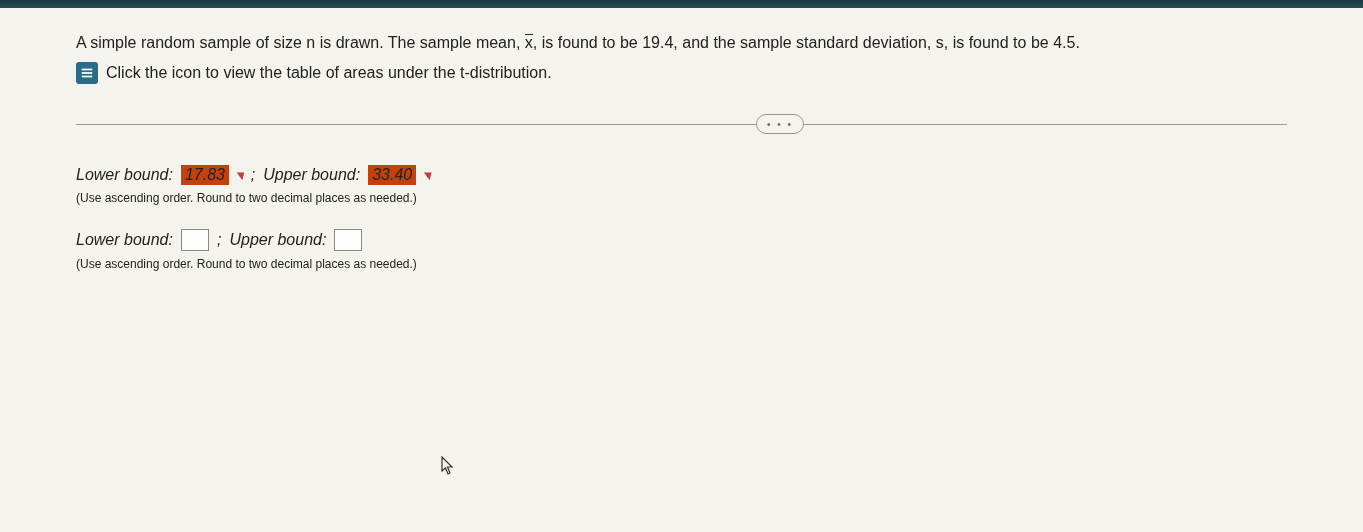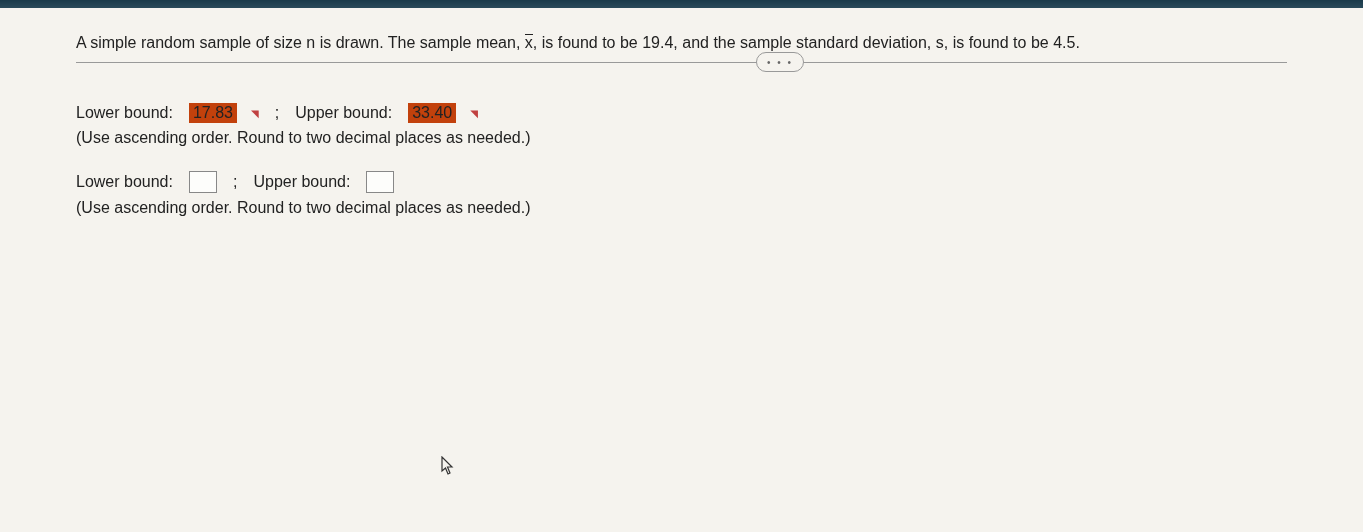--- a/index.html
+++ b/index.html
@@ -92,21 +92,22 @@
     .part-question b {
       font-weight: bold;
     }
     .answer-line {
       font-size: 16px;
       color: #222;
       margin-bottom: 6px;
       display: flex;
       align-items: center;
       flex-wrap: wrap;
-      gap: 16px;
+      gap: 8px;
+      font-style: italic;
     }
     .correct-answer {
       background: #c2410c;
       padding: 1px 4px;
       display: inline-block;
     }
     .check-mark {
       color: #c04040;
       font-size: 10px;
       vertical-align: super;
@@ -114,21 +115,21 @@
     }
     .input-box {
       width: 28px;
       height: 22px;
       border: 1px solid #888;
       background: #fdfdfb;
       display: inline-block;
       vertical-align: middle;
     }
     .instruction {
-      font-size: 16px;
+      font-size: 12px;
       color: #222;
     }
     .mu {
       font-family: 'Times New Roman', serif;
     }
     .xbar {
       position: relative;
       display: inline-block;
     }
     .xbar::before {
@@ -153,20 +154,30 @@
 <body>
 
 <div class="top-bar"></div>
 
 <div class="content">
 
   <div class="problem-intro">
     <span>A simple random sample of size n is drawn. The sample mean, </span><span class="xbar">x</span><span>, is found to be 19.4, and the sample standard deviation, s, is found to be 4.5.</span>
   </div>
 
+  <div class="icon-line">
+    <div class="table-icon">
+      <svg viewBox="0 0 16 16">
+        <rect x="2" y="3" width="12" height="2"></rect>
+        <rect x="2" y="7" width="12" height="2"></rect>
+        <rect x="2" y="11" width="12" height="2"></rect>
+      </svg>
+    </div>
+    <span class="icon-text">Click the icon to view the table of areas under the t-distribution.</span>
+  </div>
 
   <div class="divider-row">
     <hr class="divider-line">
     <div class="more-button">
       <span>• • •</span>
     </div>
   </div>
 
   <div class="part">
     <div class="answer-line">

